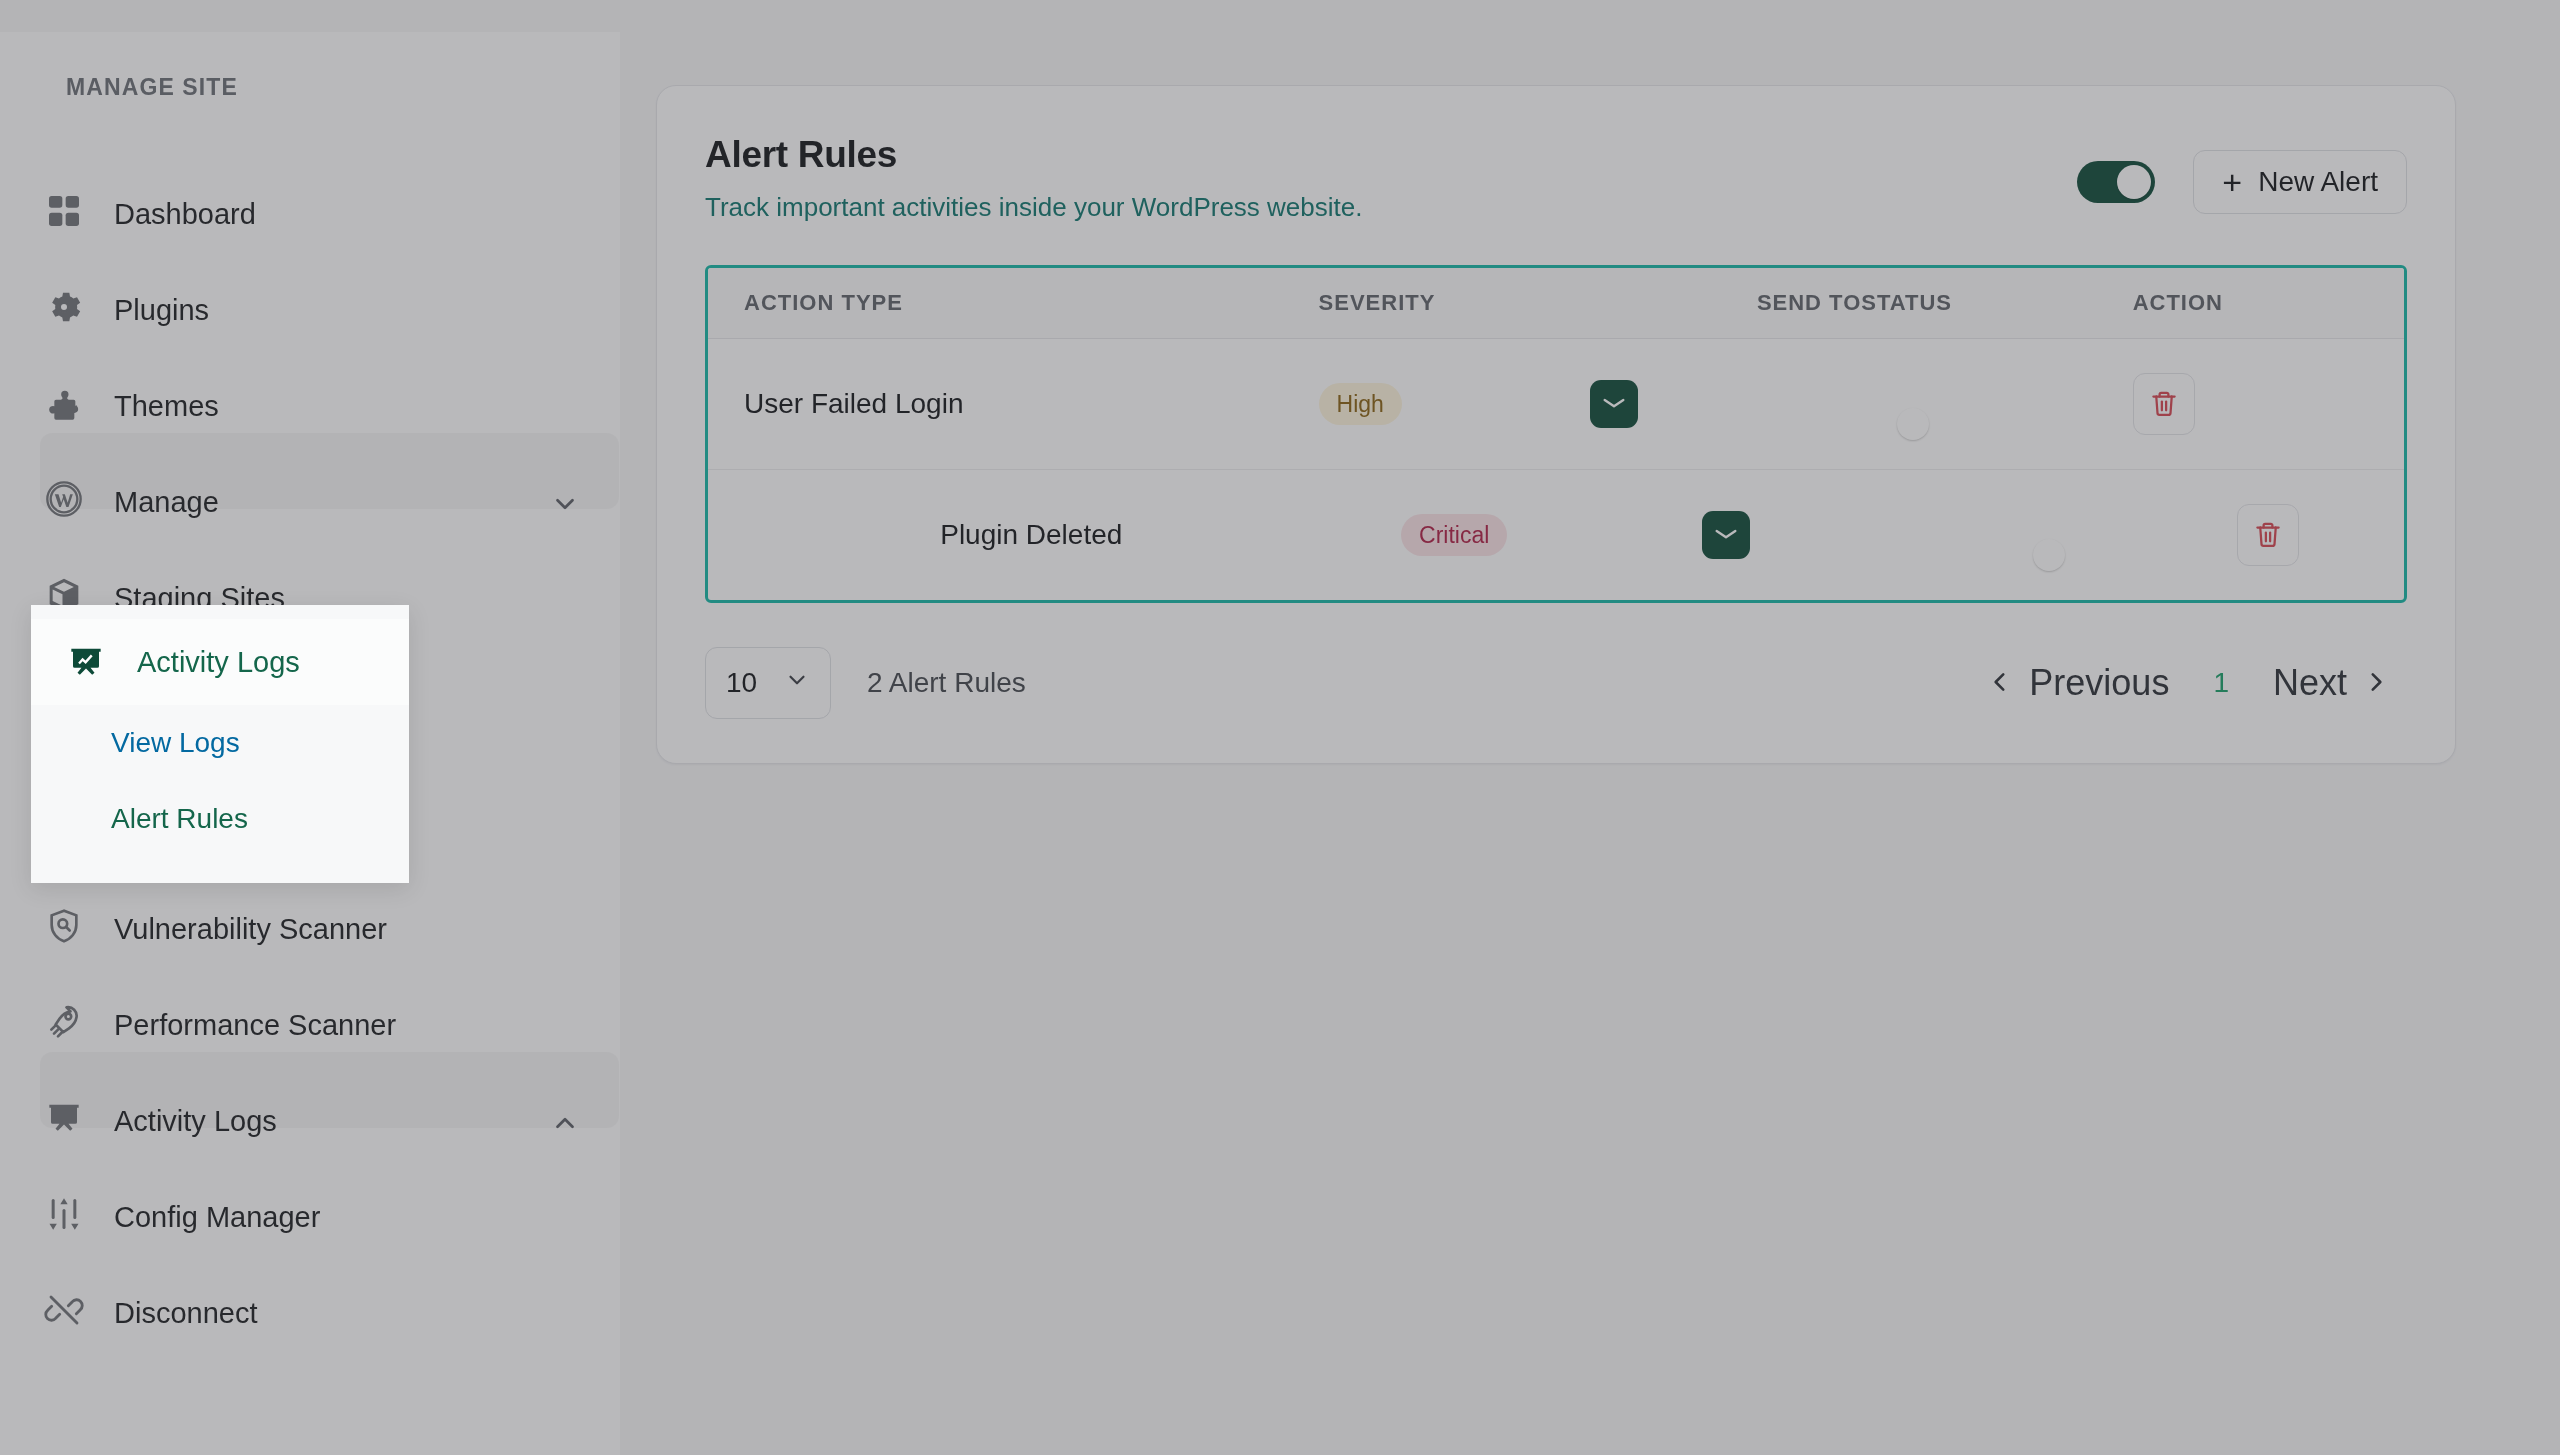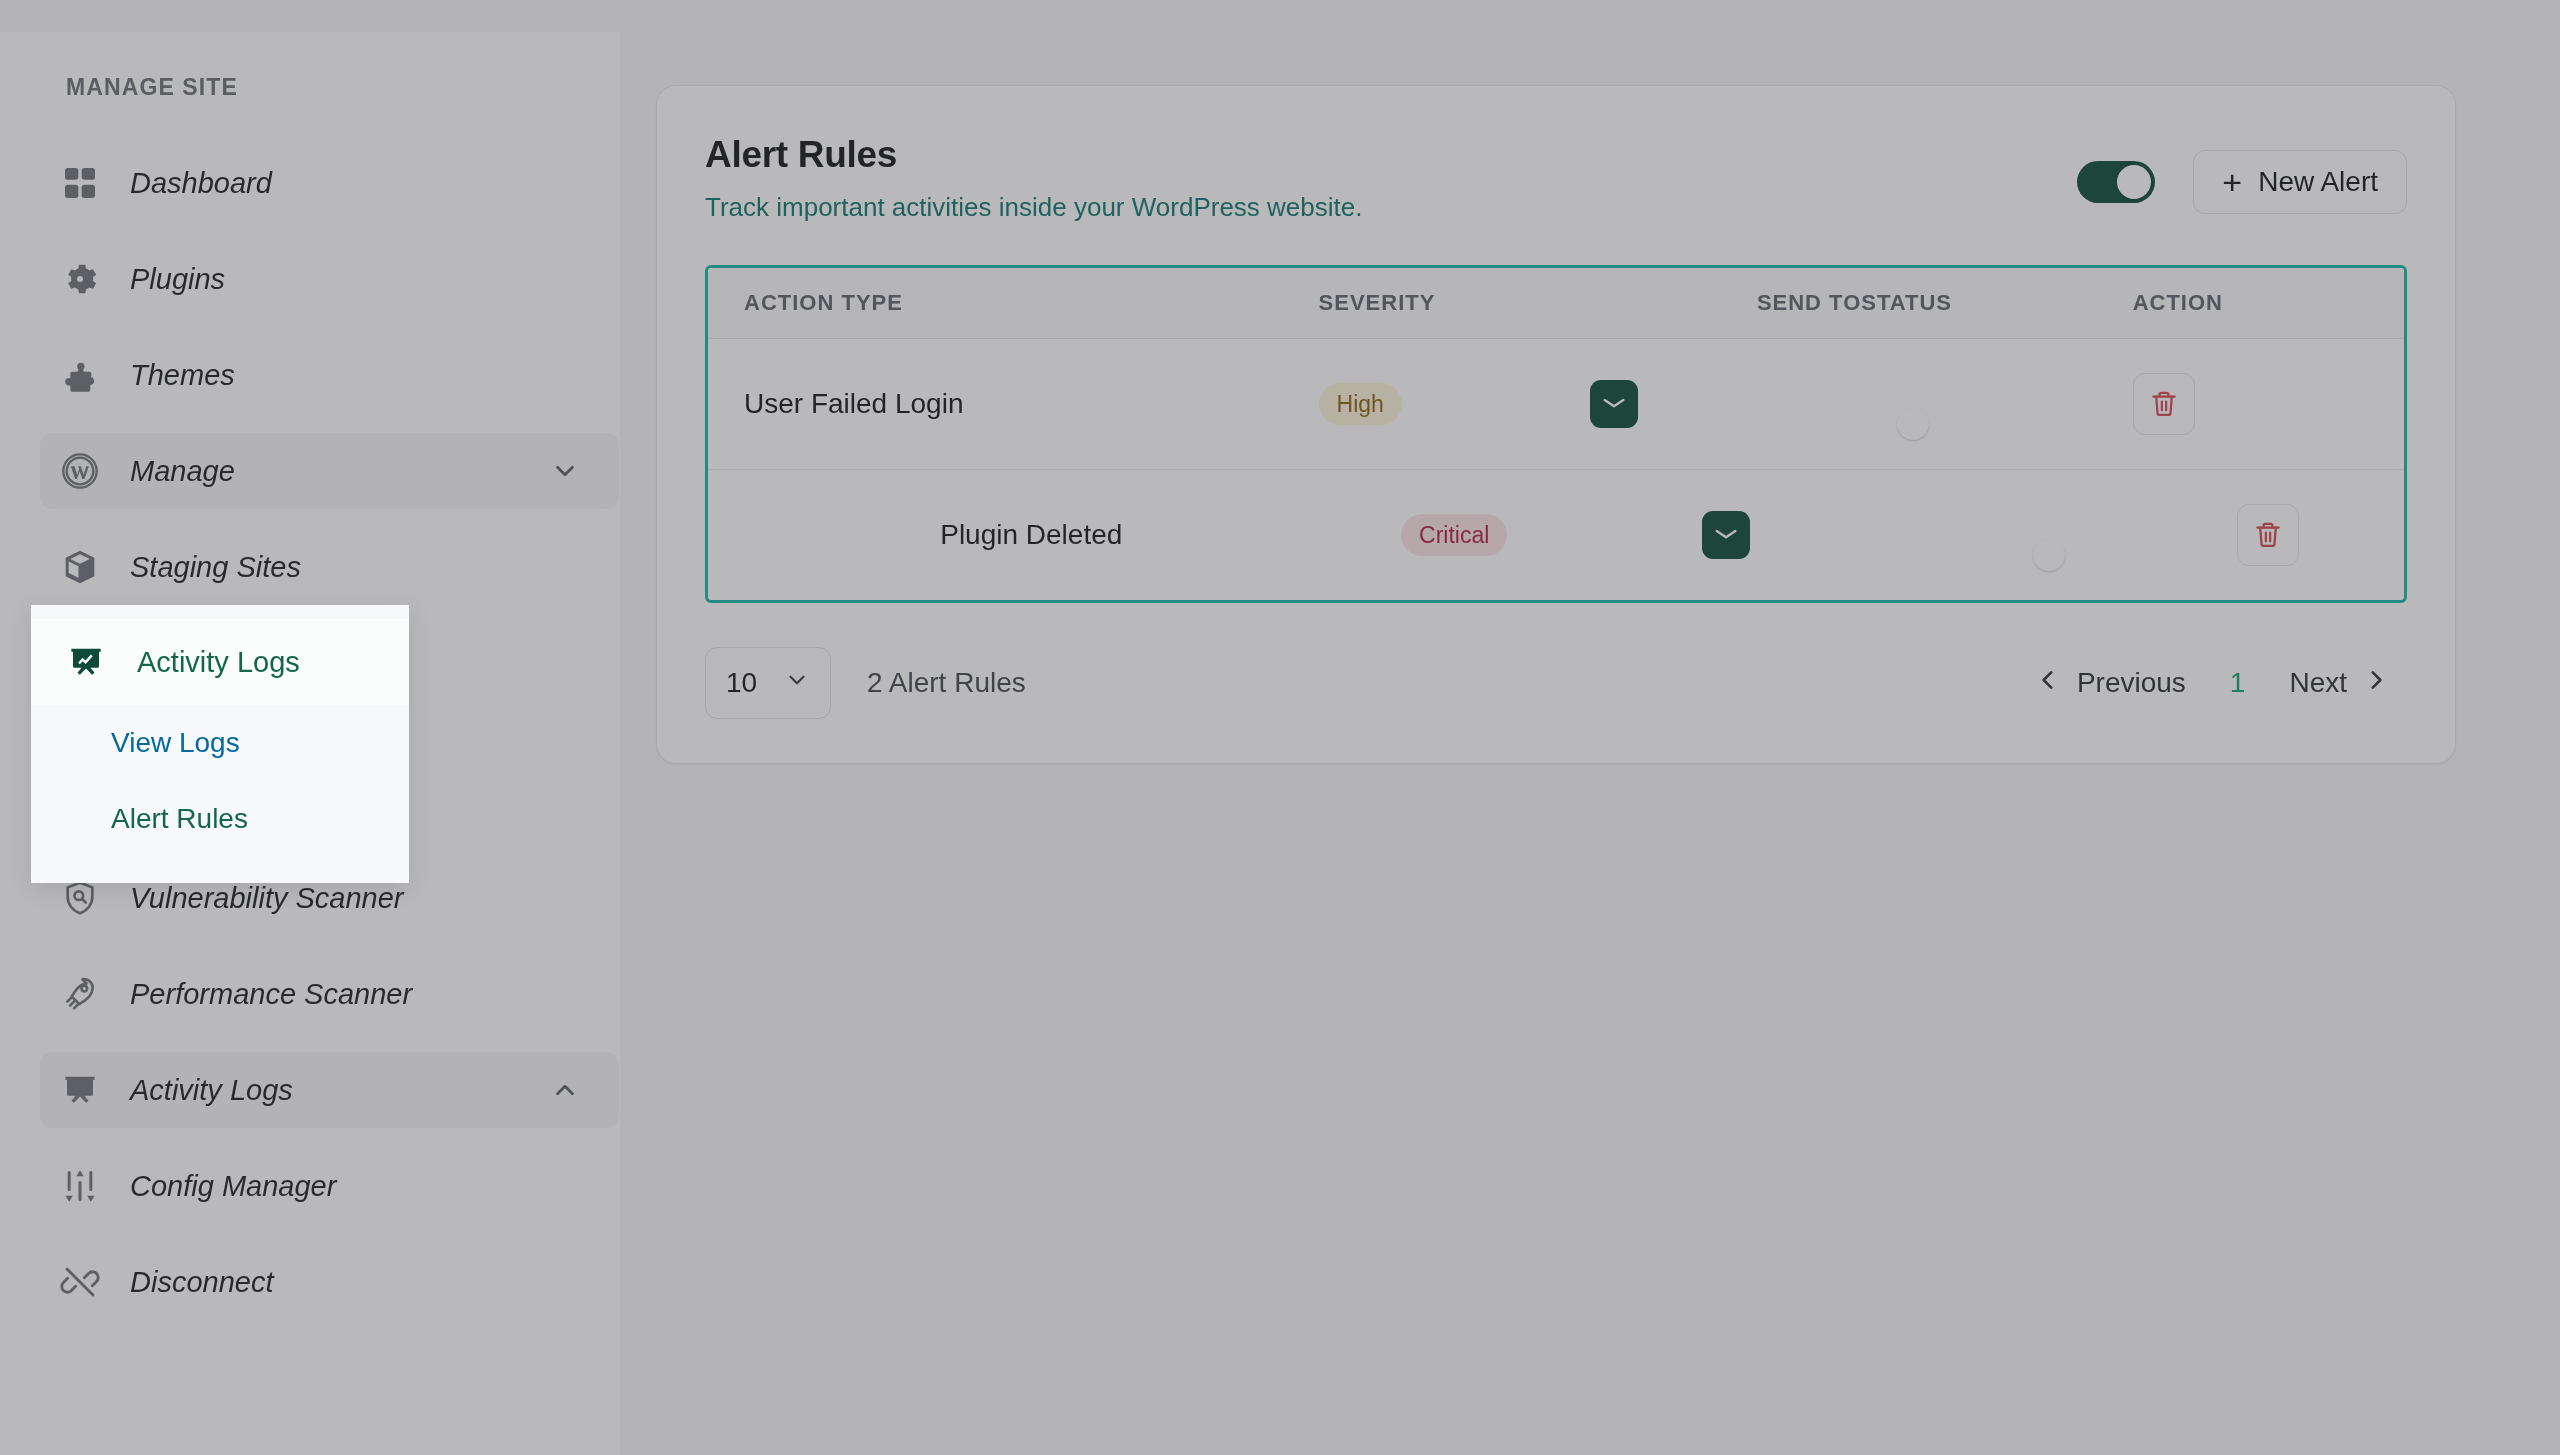--- a/index.html
+++ b/index.html
@@ -35,27 +35,26 @@
     font-weight: 700;
     letter-spacing: 1.1px;
     color: #6b6f76;
     padding-left: 66px;
     margin-bottom: 34px;
   }
   .nav-section-title.adv { margin-top: 78px; }
 
   .nav-item {
     display: flex;
-    align-items: center;
+    align-items: flex-end;
     height: 96px;
-    padding-left: 60px;
+    padding-left: 44px;
     padding-right: 40px;
     cursor: pointer;
     position: relative;
-    font-style: italic;
   }
   .nav-item .nav-icon {
     width: 40px; height: 40px;
     display: flex; align-items: center; justify-content: center;
     flex: 0 0 40px;
     color: #6f7277;
   }
   .nav-item .nav-icon svg { display:block; }
   .nav-item .nav-label {
     margin-left: 30px;
@@ -256,21 +255,21 @@
   .pager-right {
     margin-left: auto;
     display: flex;
     align-items: center;
     gap: 0;
   }
   .pg-btn {
     display: inline-flex;
     align-items: center;
     gap: 16px;
-    font-size: 28px;
+    font-size: 36px;
     color: #2b2f36;
     padding: 10px 18px;
     cursor: pointer;
     background: none;
     border: none;
     font-family: inherit;
   }
   .pg-num {
     font-size: 28px;
     color: #18a06a;

